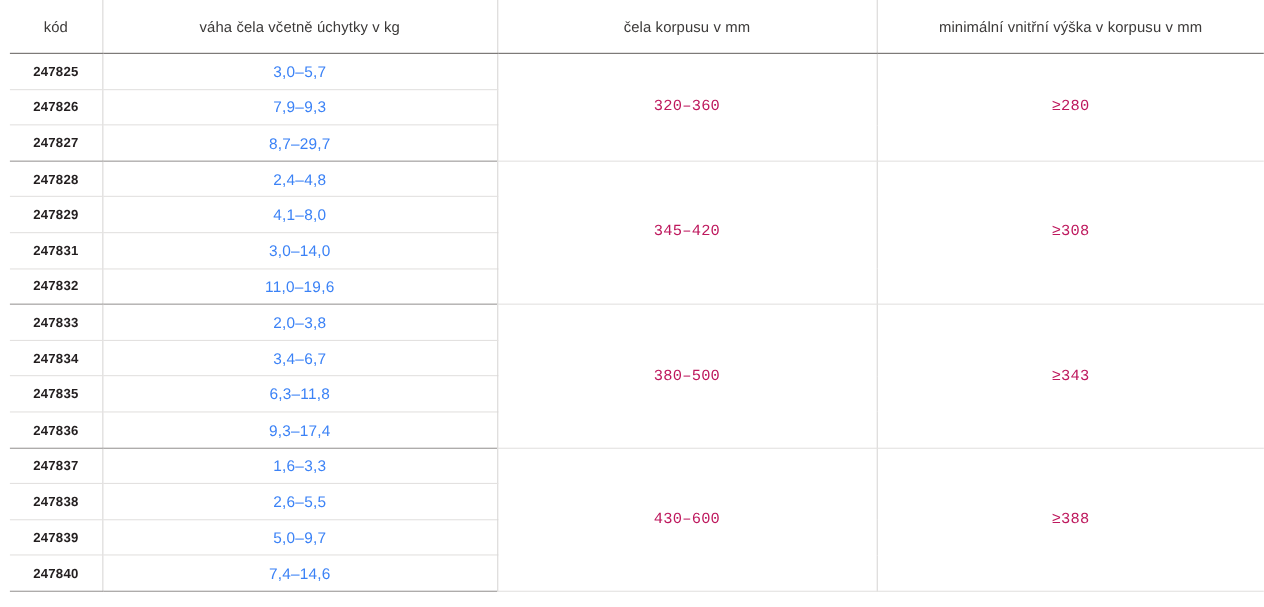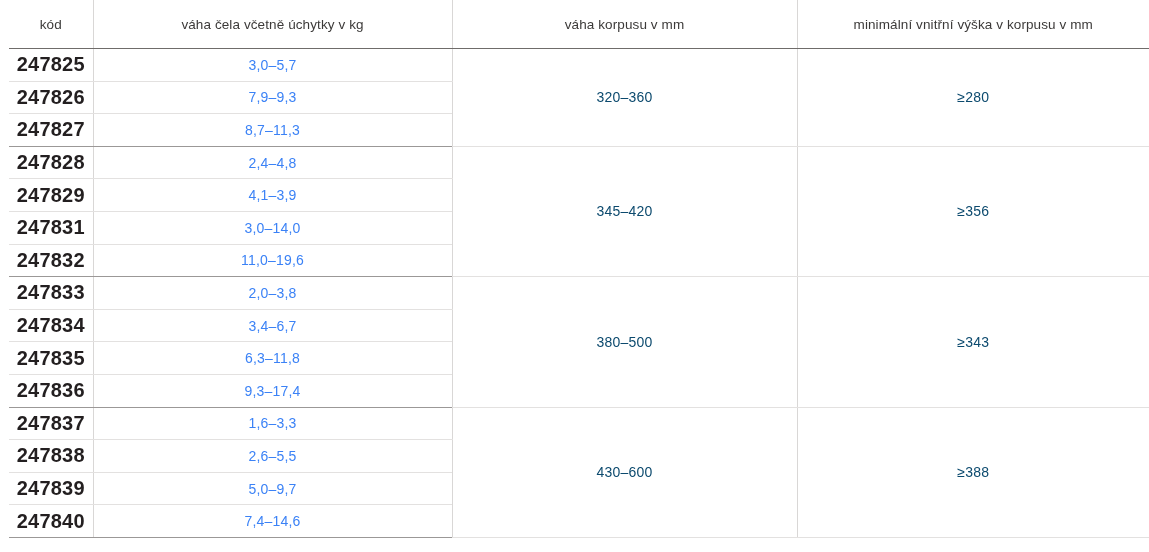--- a/index.html
+++ b/index.html
@@ -45,37 +45,38 @@
     height: 48px;
     font-size: 13.5px;
     color: #3c3a39;
     letter-spacing: 0.1px;
     border-bottom: 1px solid #6f6c6a;
   }
   table.spec tr.header-row th.h-code { border-left: none; }
   table.spec tr.header-row th.h-inner { border-right: none; }
 
   table.spec td.code {
-    font-size: 20px;
+    font-size: 12px;
     font-weight: bold;
     color: #231f20;
     letter-spacing: 0.2px;
     border-left: none;
     height: 31.6px;
   }
   table.spec td.weight {
     font-size: 14px;
     color: #3b82f6;
     letter-spacing: 0.2px;
   }
   table.spec td.body,
   table.spec td.inner {
     font-size: 14px;
-    color: #0c4a6e;
+    color: #be185d;
     letter-spacing: 0.2px;
+    font-family: Liberation Mono, monospace;
   }
   table.spec td.inner { border-right: none; }
 
   
   table.spec tr.row-sep td,
   table.spec tr.row-sep th {
     border-bottom: 1px solid #e3e1e0;
   }
   table.spec tr.group-sep td {
     border-bottom: 1px solid #9b9897;
@@ -98,50 +99,50 @@
     <colgroup>
       <col class="c-code">
       <col class="c-weight">
       <col class="c-body">
       <col class="c-inner">
     </colgroup>
     <thead>
       <tr class="header-row">
         <th class="h-code">kód</th>
         <th class="h-weight">váha čela včetně úchytky v kg</th>
-        <th class="h-body">váha korpusu v mm</th>
+        <th class="h-body">čela korpusu v mm</th>
         <th class="h-inner">minimální vnitřní výška v korpusu v mm</th>
       </tr>
     </thead>
     <tbody>
 
       <tr class="row-sep">
         <td class="code">247825</td>
         <td class="weight">3,0–5,7</td>
         <td class="body group-cell" rowspan="3">320–360</td>
         <td class="inner group-cell" rowspan="3">≥280</td>
       </tr>
       <tr class="row-sep">
         <td class="code">247826</td>
         <td class="weight">7,9–9,3</td>
       </tr>
       <tr class="group-sep">
         <td class="code">247827</td>
-        <td class="weight">8,7–11,3</td>
+        <td class="weight">8,7–29,7</td>
       </tr>
 
       <tr class="row-sep">
         <td class="code">247828</td>
         <td class="weight">2,4–4,8</td>
         <td class="body group-cell" rowspan="4">345–420</td>
-        <td class="inner group-cell" rowspan="4">≥356</td>
+        <td class="inner group-cell" rowspan="4">≥308</td>
       </tr>
       <tr class="row-sep">
         <td class="code">247829</td>
-        <td class="weight">4,1–3,9</td>
+        <td class="weight">4,1–8,0</td>
       </tr>
       <tr class="row-sep">
         <td class="code">247831</td>
         <td class="weight">3,0–14,0</td>
       </tr>
       <tr class="group-sep">
         <td class="code">247832</td>
         <td class="weight">11,0–19,6</td>
       </tr>
 

